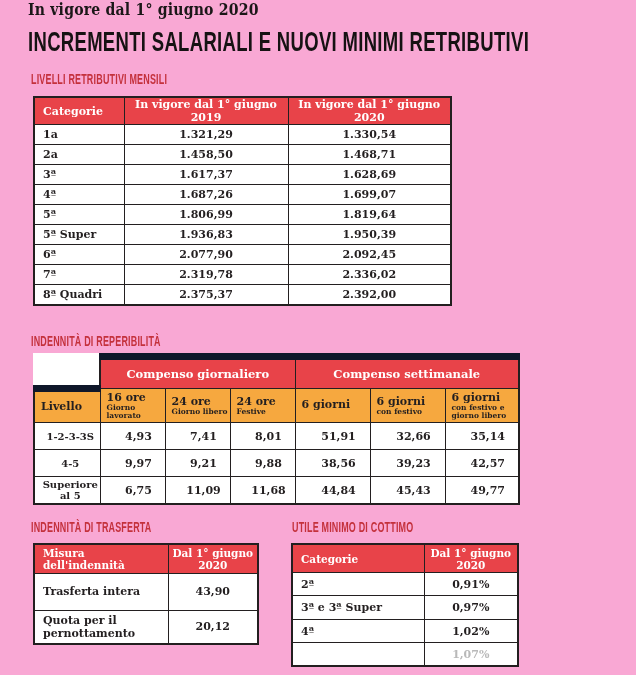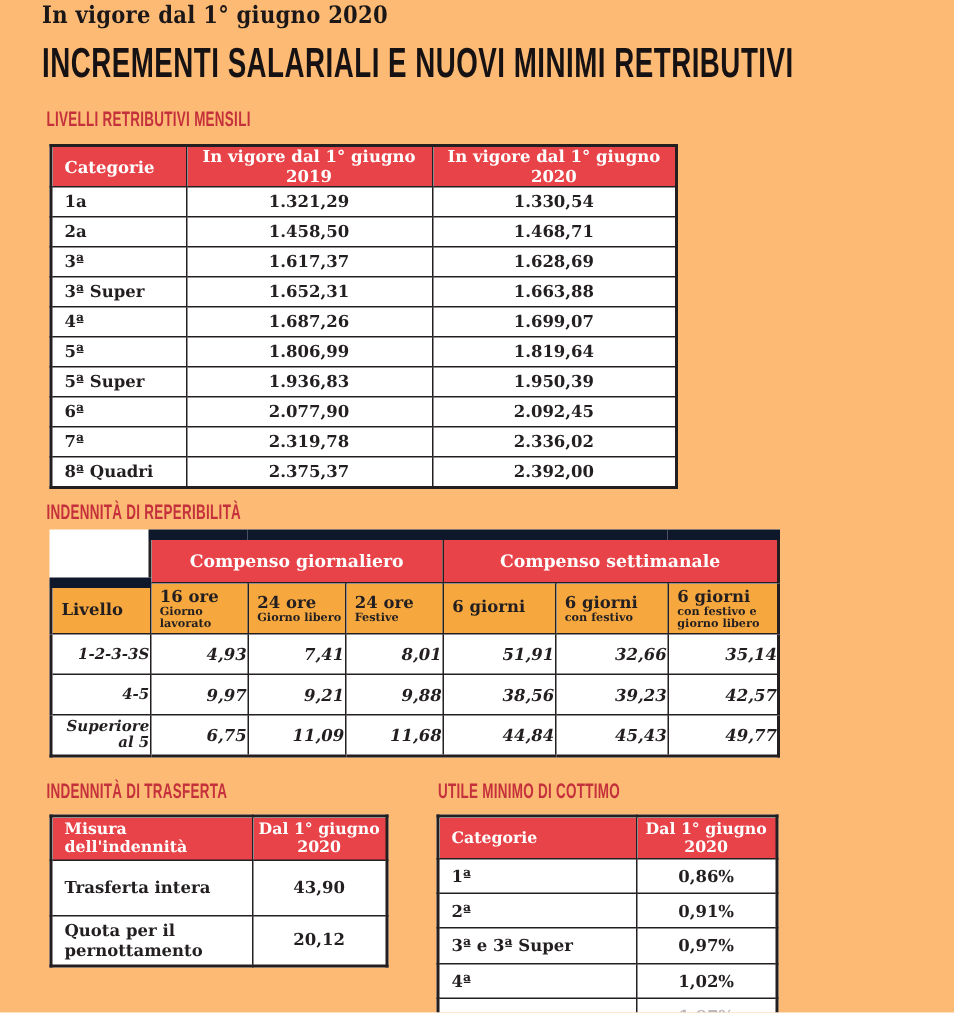--- a/index.html
+++ b/index.html
@@ -1,18 +1,18 @@
 <!DOCTYPE html>
 <html><head>
 <meta charset="utf-8">
 <style>
   html,body { margin:0; padding:0; background:#ffffff; }
   #page {
     position:relative; width:636px; height:675px; overflow:hidden;
-    background:#fdba74; color:#231f20;
+    background:#f9a8d4; color:#231f20;
     font-family:"DejaVu Serif", serif;
   }
   .pretitle {
     position:absolute; left:28px; top:0; font-size:16px; font-weight:bold;
     white-space:nowrap; transform:scaleX(.88); transform-origin:0 0;
     color:#1b1718; letter-spacing:.2px;
   }
   .main-title {
     position:absolute; left:28px; top:26px; font-size:28px; font-weight:bold;
     font-family:"Liberation Sans", sans-serif; white-space:nowrap;
@@ -40,21 +40,21 @@
   .pad-l { text-align:left; padding-left:8px; }
   .ctr   { text-align:center; }
 
   
   #t2 { left:33px; top:353px; width:485px; }
   #t2 .grp  { height:28px; font-size:11.5px; text-align:center; }
   #t2 .oc   { background:#f6a83f; color:#231f20; height:30px; text-align:left;
               padding-left:6px; vertical-align:middle; }
   #t2 .oc .m { display:block; font-size:11px; line-height:1.1; }
   #t2 .oc .s { display:block; font-size:7.5px; line-height:1.05; }
-  #t2 td.data { height:26px; font-size:11px; text-align:right; padding-left:12px;font-style:italic; }
+  #t2 td.data { height:26px; font-size:11px; text-align:center; padding-left:12px; }
   #t2 td.lvl  { font-size:10px; padding-left:6px; }
   .corner { border-top:none; border-left:none; background:#fff; }
   .b-l2 { border-left:2px solid #231f20; }
   .b-r2 { border-right:2px solid #231f20; }
   .b-t2 { border-top:7px solid #0f172a; }
   .b-b2 { border-bottom:2px solid #231f20; }
 
   
   #t3 { left:33px;  top:543px; width:224px; }
   #t4 { left:291px; top:543px; width:226px; }
@@ -101,25 +101,20 @@
       <td class="pad-l">2a</td>
       <td class="ctr">1.458,50</td>
       <td class="ctr">1.468,71</td>
     </tr>
     <tr>
       <td class="pad-l">3ª</td>
       <td class="ctr">1.617,37</td>
       <td class="ctr">1.628,69</td>
     </tr>
     <tr>
-      <td class="pad-l">3ª Super</td>
-      <td class="ctr">1.652,31</td>
-      <td class="ctr">1.663,88</td>
-    </tr>
-    <tr>
       <td class="pad-l">4ª</td>
       <td class="ctr">1.687,26</td>
       <td class="ctr">1.699,07</td>
     </tr>
     <tr>
       <td class="pad-l">5ª</td>
       <td class="ctr">1.806,99</td>
       <td class="ctr">1.819,64</td>
     </tr>
     <tr>
@@ -250,24 +245,20 @@
     <colgroup>
         <col style="width:132px">
         <col style="width:94px">
       </colgroup>
     <tbody>
         <tr>
       <th class="pad-l">Categorie</th>
       <th class="ctr">Dal 1° giugno 2020</th>
     </tr>
     <tr>
-      <td class="pad-l">1ª</td>
-      <td class="ctr">0,86%</td>
-    </tr>
-    <tr>
       <td class="pad-l">2ª</td>
       <td class="ctr">0,91%</td>
     </tr>
     <tr class="r3">
       <td class="pad-l">3ª e 3ª Super</td>
       <td class="ctr">0,97%</td>
     </tr>
     <tr>
       <td class="pad-l">4ª</td>
       <td class="ctr">1,02%</td>

